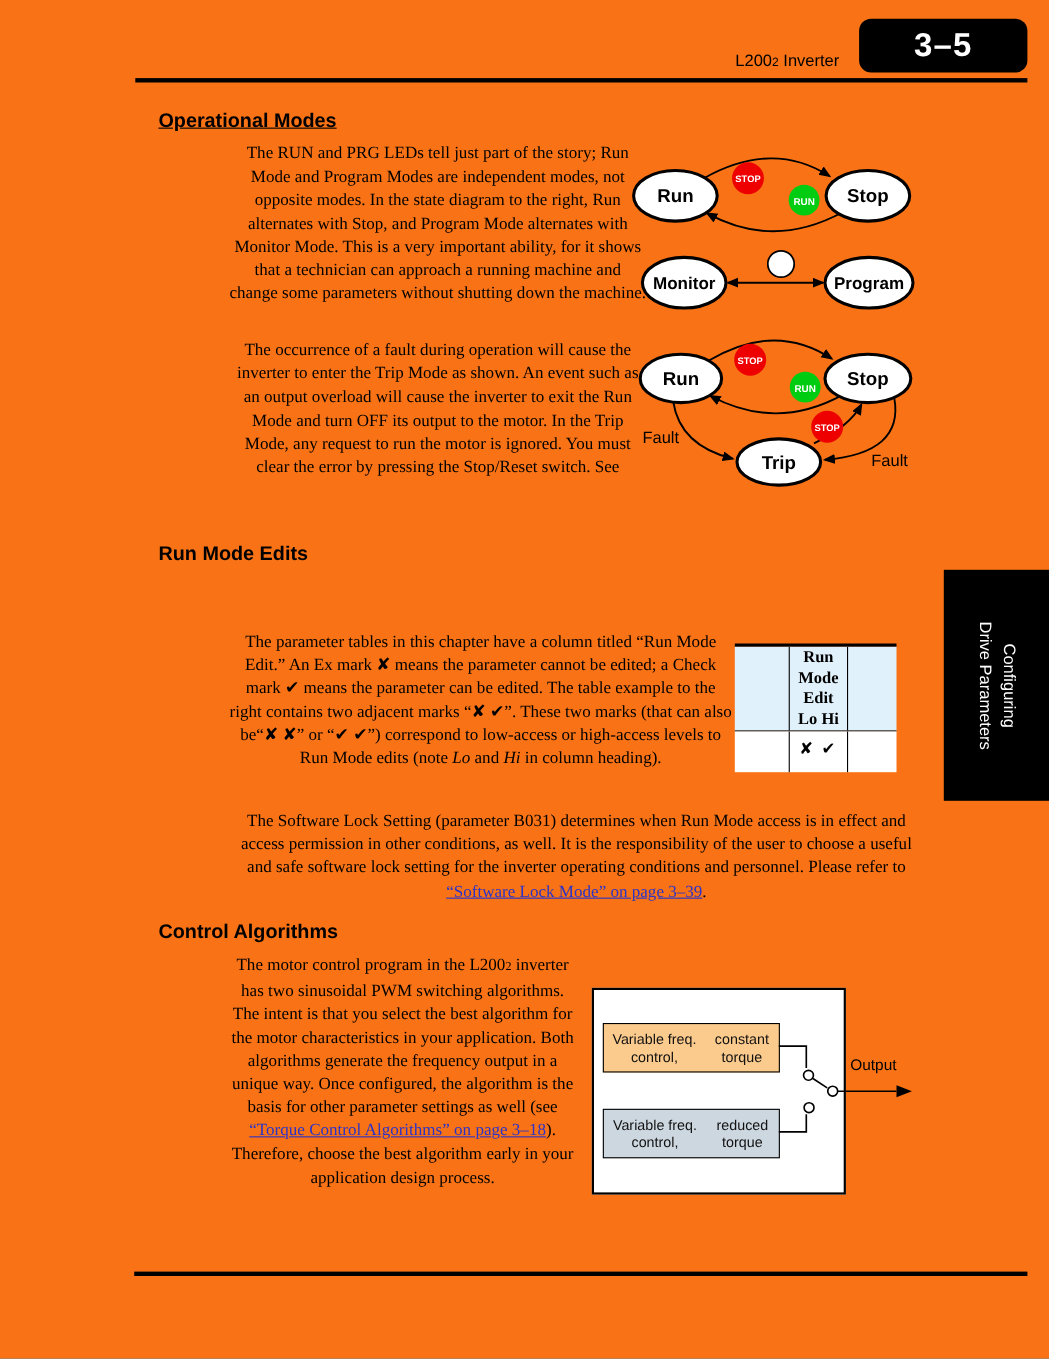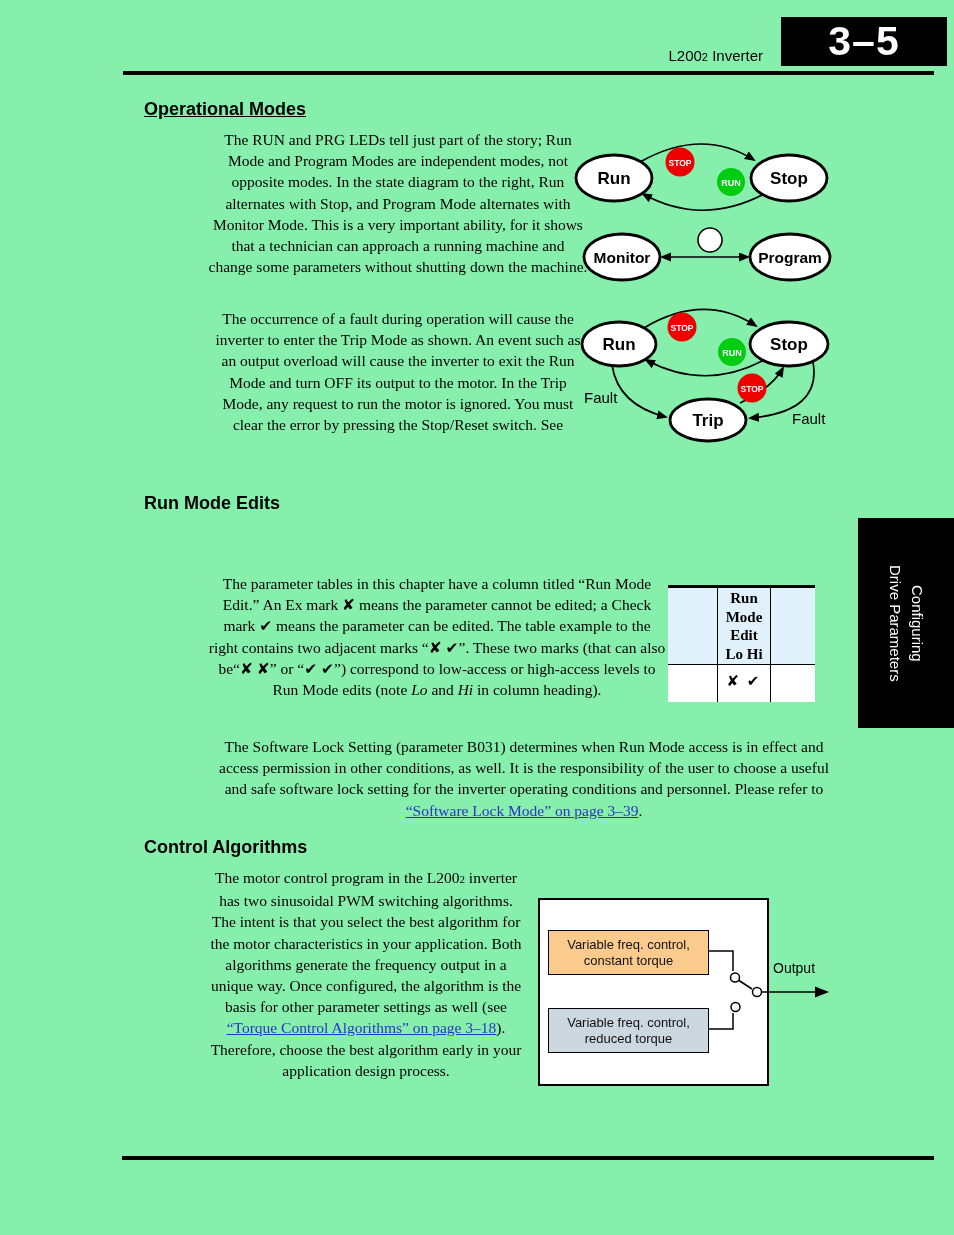--- a/index.html
+++ b/index.html
@@ -1,41 +1,41 @@
 <!DOCTYPE html>
 <html style="--link-blue: #2B33C8; --stop-red: #EE0000; --run-green: #00CC11; --table-header-blue: #E1F1FB; --box-constant-torque: #FBCA8D; --box-reduced-torque: #CDD7E0;"><head>
 <meta charset="utf-8">
 <style>
   html,body { margin:0; padding:0; background:#888; }
   .page {
     position:relative; width:954px; height:1235px; margin:0 auto;
-    background:#86efac; overflow:hidden;
+    background:#f97316; overflow:hidden;
     font-family:"Liberation Serif","DejaVu Serif","DejaVu Sans",serif;
     color:#000;
   }
   .sans { font-family:"Liberation Sans","DejaVu Sans",sans-serif; }
   .abs { position:absolute; }
   .body-text { font-size:15.5px; line-height:21.2px; color:#000;text-align:center; }
   .heading {
     position:absolute; font-family:"Liberation Sans","DejaVu Sans",sans-serif;
     font-weight:bold; font-size:18px; color:#000; white-space:nowrap;
   }
   .xlink {
     color:var(--link-blue,#2B33C8); text-decoration:underline; cursor:pointer;
   }
   .it { font-style:italic; }
   .rule { position:absolute; background:#000; }
 
   
   .hdr-product { position:absolute; top:47px; right:191px; font-size:15px; white-space:nowrap; }
   .hdr-product .subnum { font-size:11px; }
   .pagenum-box {
-    position:absolute; left:781px; top:17px; width:166px; height:49px; background:#000;
+    position:absolute; left:781px; top:17px; width:153px; height:49px; background:#000;
     display:flex; align-items:center; justify-content:center;
-    color:#fff; font-weight:bold; font-size:41px; letter-spacing:1px;
+    color:#fff; font-weight:bold; font-size:30px; letter-spacing:1px;border-radius:11px;
   }
 
   
   .side-tab {
     position:absolute; left:858px; top:518px; width:96px; height:210px; background:#000;
     display:flex; align-items:center; justify-content:center;
   }
   .side-tab .vtext {
     writing-mode:vertical-rl; text-align:center; color:#fff;
     font-family:"Liberation Sans","DejaVu Sans",sans-serif; font-size:15px; line-height:1.45;
@@ -51,21 +51,21 @@
            text-align:center; font-weight:bold; font-size:15px; line-height:18.5px; padding-top:1px; }
   .ex-c3 { flex:1; }
   .ex-marks { font-size:15px; padding-top:7px; letter-spacing:2px; }
 
   
   .alg-title { position:absolute; left:545px; top:871px; width:280px; text-align:center;
                font-weight:bold; font-size:15px; }
   .alg-outer { position:absolute; left:538px; top:898px; width:227px; height:184px;
                border:2px solid #000; background:#fff; }
   .alg-box { position:absolute; width:159px; height:43px; border:1.5px solid #000;
-             display:flex; flex-direction:column; align-items:center; justify-content:center;
+             display:flex; flex-direction:row; align-items:center; justify-content:center;
              font-size:13px; line-height:16px; color:#111; text-align:center; }
   .alg-box.b1 { left:548px; top:930px; background:var(--box-constant-torque,#FBCA8D); }
   .alg-box.b2 { left:548px; top:1008px; background:var(--box-reduced-torque,#CDD7E0); }
   .alg-output { position:absolute; left:773px; top:960px; font-size:14px; }
 
   svg text { font-family:"Liberation Sans","DejaVu Sans",sans-serif; }
   svg .node-label { font-weight:bold; font-size:17px; fill:#000; }
   svg .node-label-sm { font-weight:bold; font-size:15.5px; fill:#000; }
   svg .btn-label { font-weight:bold; fill:#fff; }
   svg .fault-label { font-size:15px; fill:#000; }

